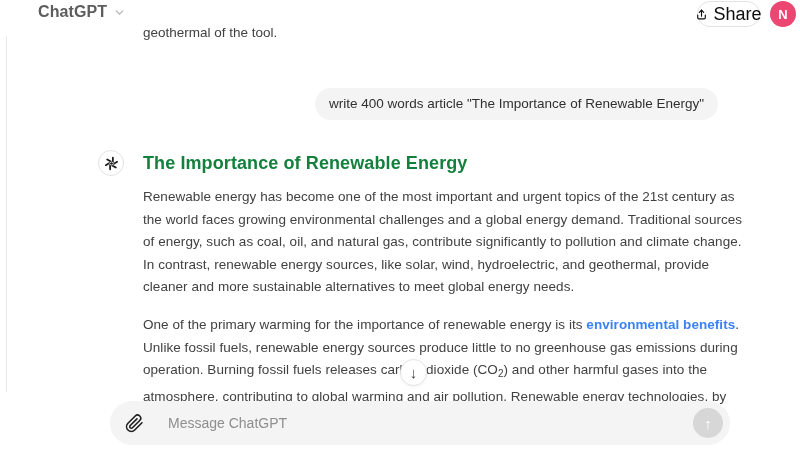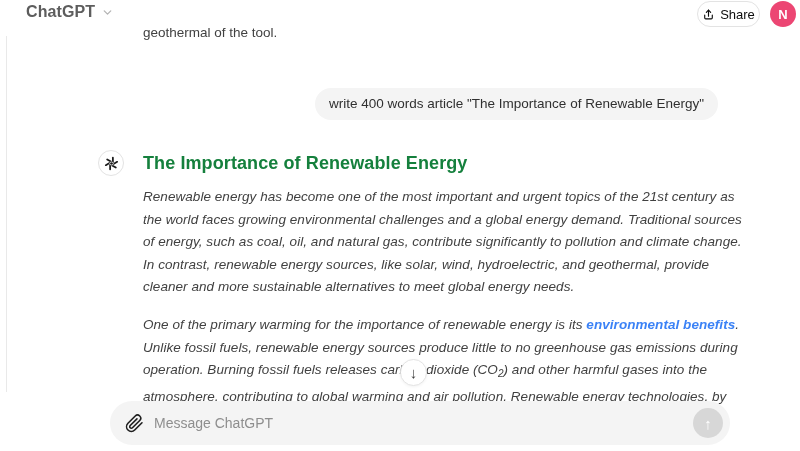--- a/index.html
+++ b/index.html
@@ -34,34 +34,35 @@
     position: absolute;
     left: 26px; top: 3px;
     display: flex; align-items: center; gap: 6px;
     cursor: pointer;
   }
   .model-name {
     font-size: 16px;
     font-weight: 700;
     color: #5d5d5d;
     letter-spacing: 0.1px;
+    margin-left: 12px;
   }
   .chevron-icon { display: flex; align-items: center; color: #b4b4b4; }
 
   .share-button {
     position: absolute;
     left: 697px; top: 1px;
     width: 63px; height: 26px;
     border: 1px solid #e3e3e3;
     border-radius: 13px;
     background: #fff;
     display: flex; align-items: center; justify-content: center; gap: 5px;
     cursor: pointer;
   }
-  .share-label { font-size: 13px; color: #0d0d0d; }
+  .share-label { font-size: 18px; color: #0d0d0d; }
   .share-icon { display: flex; align-items: center; color: #0d0d0d; }
 
   .user-avatar {
     position: absolute;
     left: 770px; top: 1px;
     width: 26px; height: 26px;
     border-radius: 50%;
     background: #ec4673;
     color: #fff;
     font-size: 13px; font-weight: 700;
@@ -114,21 +115,20 @@
   }
 
   .para {
     position: absolute;
     left: 143px;
     font-size: 13.5px;
     line-height: 22.5px;
     color: #414141;
     white-space: pre;
     letter-spacing: 0.05px;
-    font-style: italic;
   }
   .para-1 { top: 186px; }
   .para-2 { top: 314px; }
   .para b { color: #3b82f6; }
   .para .sub {
     font-size: 10px;
     vertical-align: -3px;
   }
 
   
@@ -149,21 +149,21 @@
 
   
   .composer {
     position: absolute;
     left: 110px; top: 401px;
     width: 620px; height: 44px;
     background: #f4f4f4;
     border-radius: 22px;
     display: flex; align-items: center;
     padding: 0 7px 0 15px;
-    gap: 10px;
+    gap: 24px;
     z-index: 15;
   }
   .paperclip-icon {
     display: flex; align-items: center;
     color: #1f1f1f;
     flex: 0 0 auto;
     cursor: pointer;
   }
   .composer-input {
     flex: 1;

